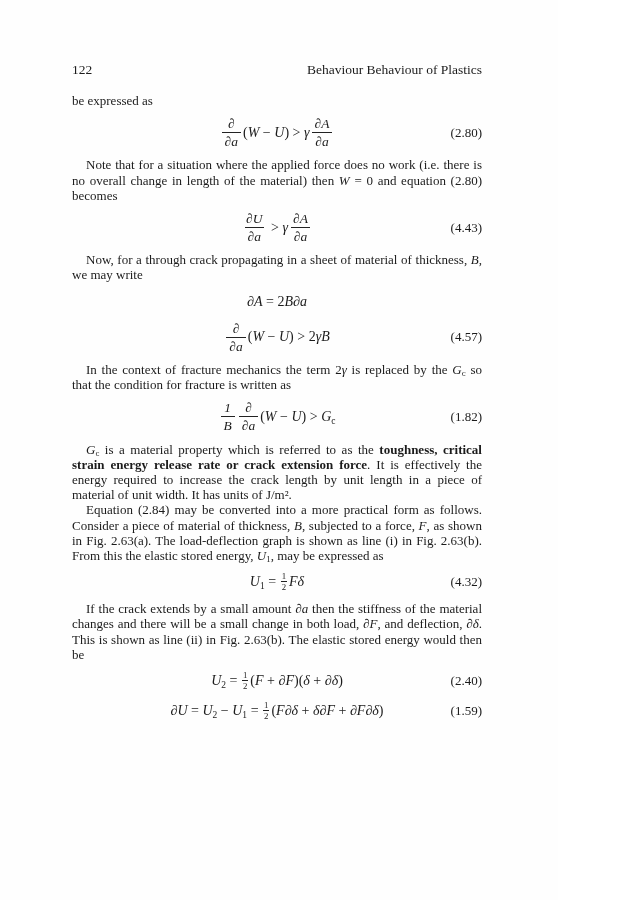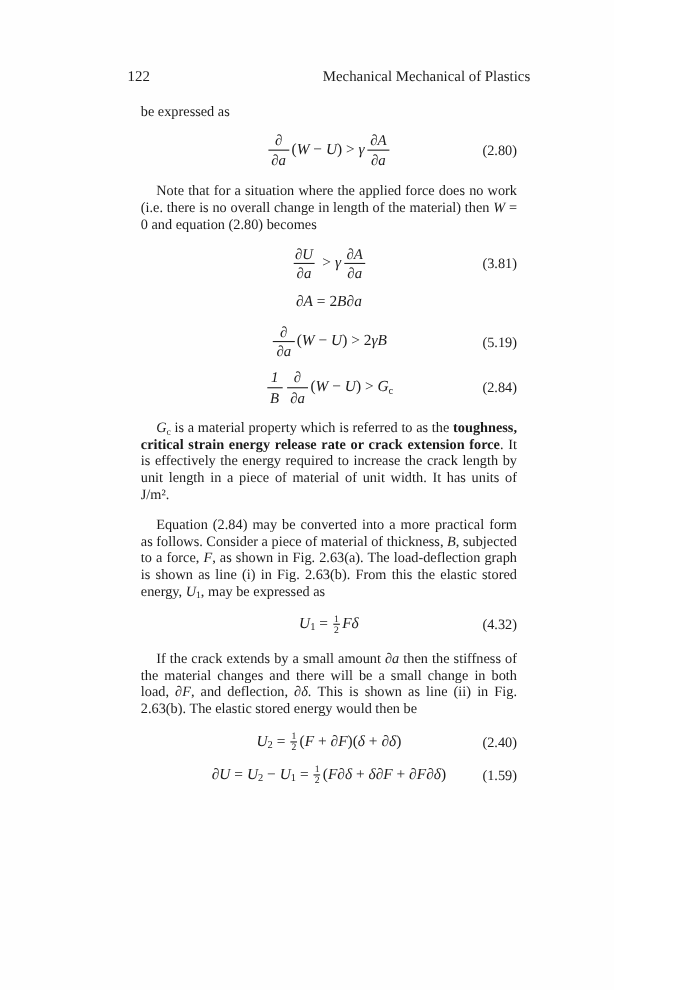--- a/index.html
+++ b/index.html
@@ -1,30 +1,30 @@
 <!DOCTYPE html>
 <html><head>
 <meta charset="utf-8">
 <style>
   html,body{margin:0;padding:0;background:#ffffff;}
   .page{
     box-sizing:border-box;
     width:558px;height:900px;
-    padding:62px 76px 0 116px;
+    padding:62px 76px 0 72px;
     background:#fefefe;
     font-family:"Liberation Serif","DejaVu Serif",serif;
     color:#1b1b1b;
     overflow:hidden;
   }
   .running-head{
     display:flex;justify-content:space-between;align-items:baseline;
     font-size:13.5px;line-height:16px;margin-bottom:15px;
   }
   .para{
-    margin:12px;font-size:13px;line-height:15.2px;
+    margin:0;font-size:13px;line-height:15.2px;
     text-align:justify;text-justify:inter-word;
   }
   .para.indent{text-indent:14px;}
   .para b{font-weight:bold;}
   .para i{font-style:italic;}
   sub{font-size:0.68em;line-height:0;position:relative;top:0.28em;vertical-align:baseline;}
   .eq-row{
     position:relative;
     display:flex;align-items:center;justify-content:center;
     margin:8px 0;min-height:22px;
@@ -40,53 +40,55 @@
   }
   .frac .num{padding:0 3px 1px 3px;}
   .frac .den{border-top:1px solid #222;padding:1px 3px 0 3px;}
   .sfrac{
     display:inline-flex;flex-direction:column;align-items:center;
     line-height:1.05;font-size:8.8px;margin:0 2px 0 1px;
   }
   .sfrac .num{padding:0 1px;}
   .sfrac .den{border-top:0.8px solid #222;padding:0.5px 1px 0 1px;}
   .eq-num{
-    position:absolute;right:12px;top:50%;transform:translateY(-50%);
+    position:absolute;right:0;top:50%;transform:translateY(-50%);
     font-size:13px;
   }
 </style>
 </head>
 <body>
 
 <div class="page">
   <header class="running-head">
     <span>122</span>
-    <span>Mechanical Mechanical of Plastics</span>
+    <span>Behaviour Behaviour of Plastics</span>
   </header>
   <main id="content-root">
       <p class="para">be expressed as</p>
       <div class="eq-row">
         <span class="eq-body"><span class="frac"><span class="num">∂</span><span class="den">∂a</span></span><span class="mtext">(<i>W</i> − <i>U</i>) &gt; <i>γ</i></span><span class="frac"><span class="num">∂A</span><span class="den">∂a</span></span></span>
         <span class="eq-num">(2.80)</span>
       </div>
       <p class="para indent">Note that for a situation where the applied force does no work (i.e. there is no overall change in length of the material) then <i>W</i> = 0 and equation (2.80) becomes</p>
       <div class="eq-row">
         <span class="eq-body"><span class="frac"><span class="num">∂U</span><span class="den">∂a</span></span><span class="mtext"> &gt; <i>γ</i></span><span class="frac"><span class="num">∂A</span><span class="den">∂a</span></span></span>
-        <span class="eq-num">(3.81)</span>
+        <span class="eq-num">(4.43)</span>
       </div>
+      <p class="para indent">Now, for a through crack propagating in a sheet of material of thickness, <i>B</i>, we may write</p>
       <div class="eq-row">
         <span class="eq-body"><span class="mtext">∂<i>A</i> = 2<i>B</i>∂<i>a</i></span></span>
       </div>
       <div class="eq-row">
         <span class="eq-body"><span class="frac"><span class="num">∂</span><span class="den">∂a</span></span><span class="mtext">(<i>W</i> − <i>U</i>) &gt; 2<i>γB</i></span></span>
-        <span class="eq-num">(5.19)</span>
+        <span class="eq-num">(4.57)</span>
       </div>
+      <p class="para indent">In the context of fracture mechanics the term 2<i>γ</i> is replaced by the <i>G</i><sub>c</sub> so that the condition for fracture is written as</p>
       <div class="eq-row">
         <span class="eq-body"><span class="frac"><span class="num">1</span><span class="den">B</span></span><span class="frac"><span class="num">∂</span><span class="den">∂a</span></span><span class="mtext">(<i>W</i> − <i>U</i>) &gt; <i>G</i><sub>c</sub></span></span>
-        <span class="eq-num">(2.84)</span>
+        <span class="eq-num">(1.82)</span>
       </div>
       <p class="para indent"><i>G</i><sub>c</sub> is a material property which is referred to as the <b>toughness, critical strain energy release rate or crack extension force</b>. It is effectively the energy required to increase the crack length by unit length in a piece of material of unit width. It has units of J/m².</p>
       <p class="para indent">Equation (2.84) may be converted into a more practical form as follows. Consider a piece of material of thickness, <i>B</i>, subjected to a force, <i>F</i>, as shown in Fig. 2.63(a). The load-deflection graph is shown as line (i) in Fig. 2.63(b). From this the elastic stored energy, <i>U</i><sub>1</sub>, may be expressed as</p>
       <div class="eq-row">
         <span class="eq-body"><span class="mtext"><i>U</i><sub>1</sub> = </span><span class="sfrac"><span class="num">1</span><span class="den">2</span></span><span class="mtext"><i>Fδ</i></span></span>
         <span class="eq-num">(4.32)</span>
       </div>
       <p class="para indent">If the crack extends by a small amount ∂<i>a</i> then the stiffness of the material changes and there will be a small change in both load, ∂<i>F</i>, and deflection, ∂<i>δ</i>. This is shown as line (ii) in Fig. 2.63(b). The elastic stored energy would then be</p>
       <div class="eq-row">
         <span class="eq-body"><span class="mtext"><i>U</i><sub>2</sub> = </span><span class="sfrac"><span class="num">1</span><span class="den">2</span></span><span class="mtext">(<i>F</i> + ∂<i>F</i>)(<i>δ</i> + ∂<i>δ</i>)</span></span>

